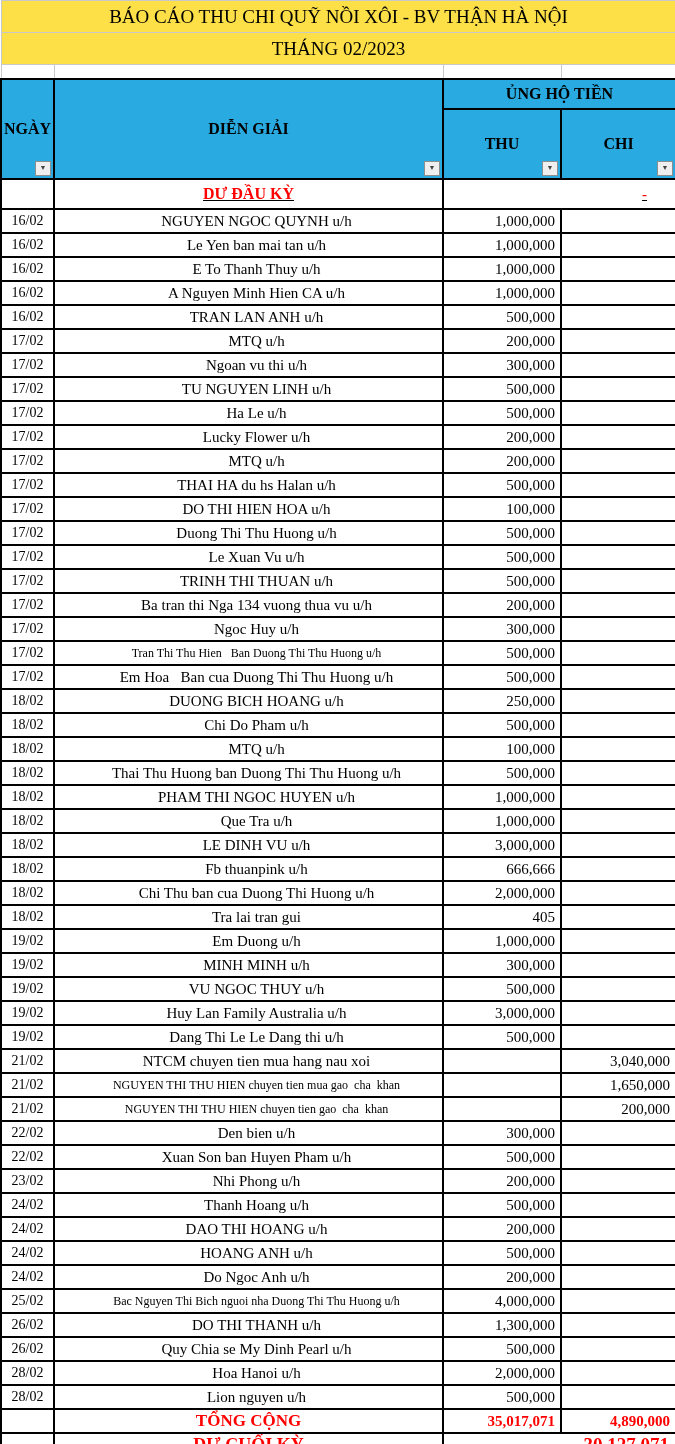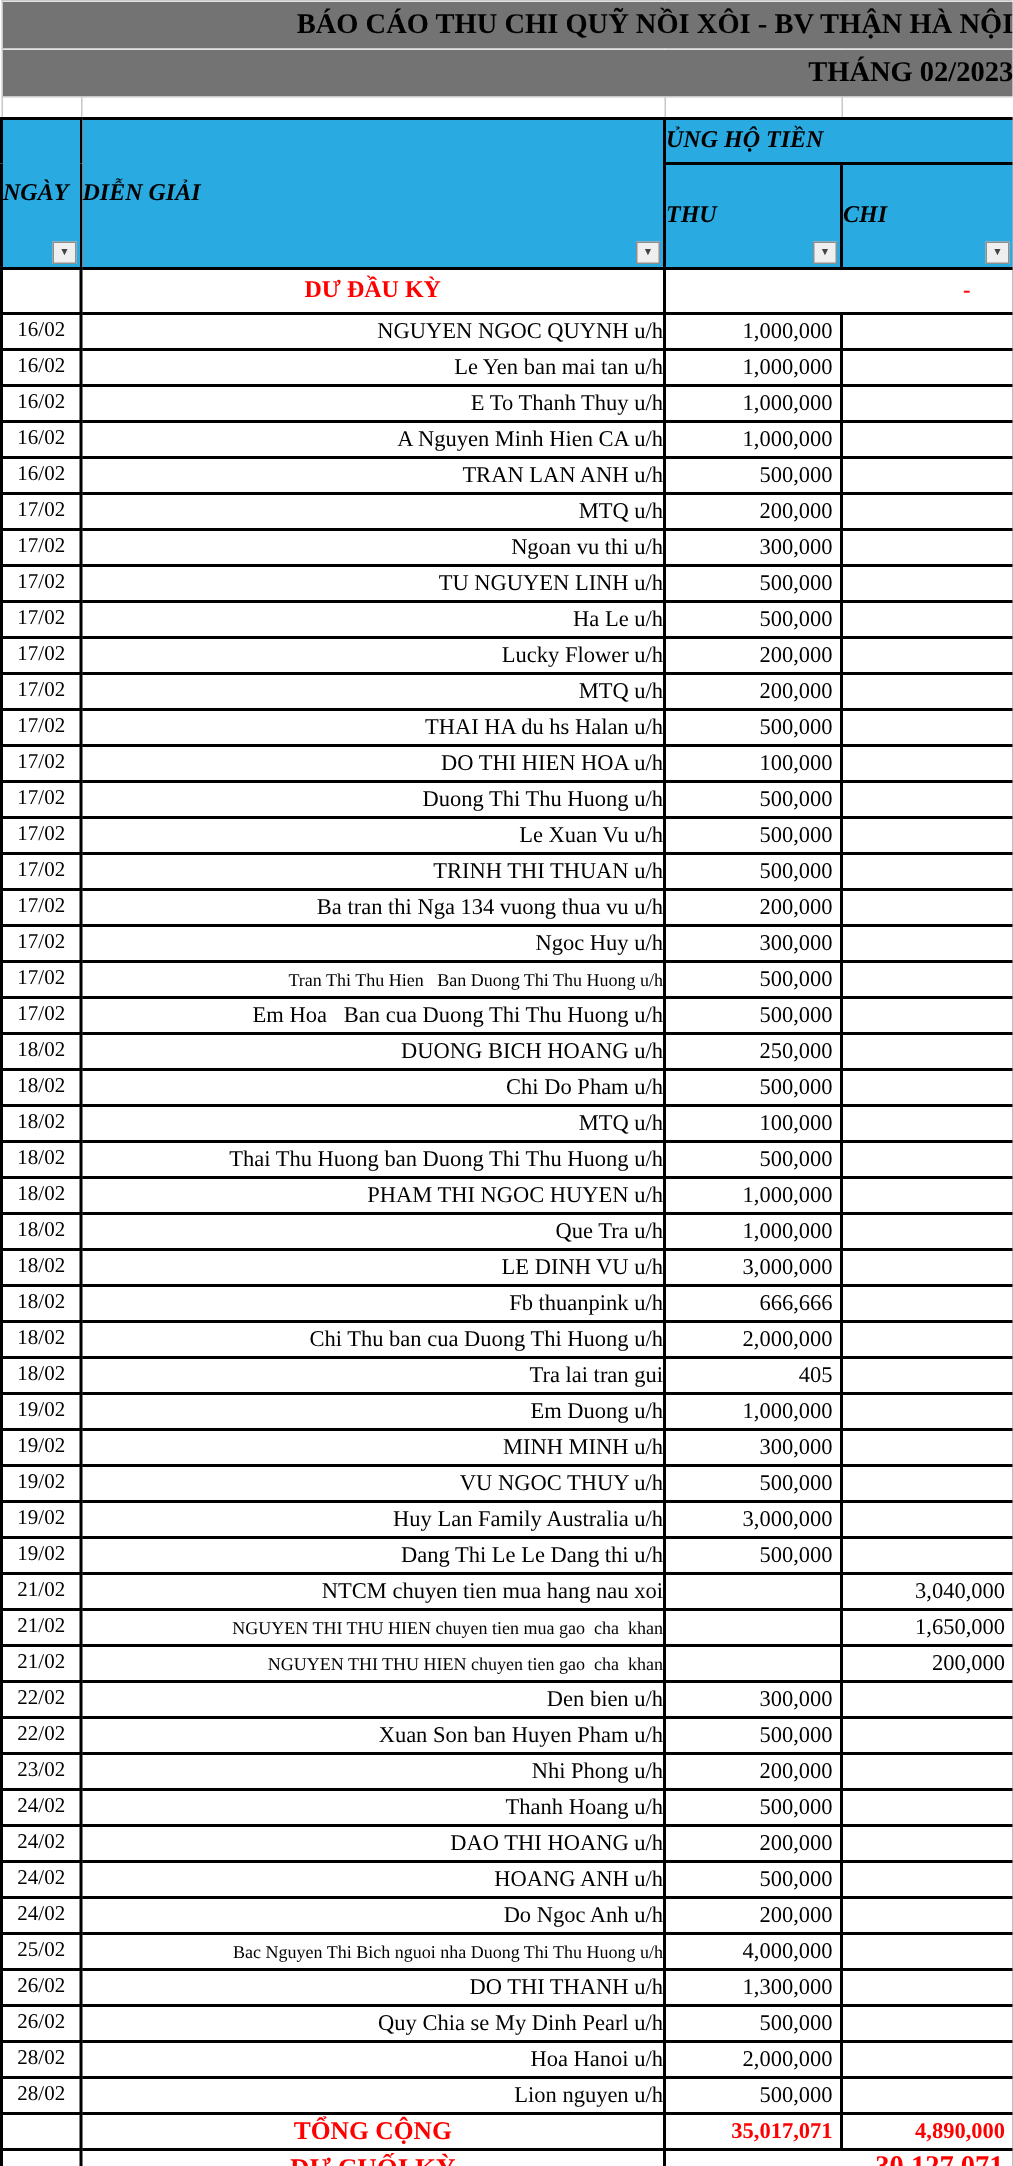--- a/index.html
+++ b/index.html
@@ -17,40 +17,40 @@
   table.report {
     border-collapse: collapse;
     table-layout: fixed;
     width: 675px;
   }
   td { padding: 0; overflow: hidden; vertical-align: middle; }
 
   
   .title-cell, .subtitle-cell {
     height: 31px;
-    text-align: right;
-    font-weight: bold;
+    text-align: center;
+    font-weight: normal;
     font-size: 19px;
     border: 1px solid var(--grid-gray);
-    background: #737373;
+    background: #fde047;
   }
   .gap-row td {
     height: 13px;
     border: 1px solid var(--grid-gray);
     background: #fff;
   }
 
   
   .hdr {
     background: var(--header-bg);
     border: 2px solid var(--grid-black);
     font-weight: bold;
     font-size: 16px;
+    text-align: center;
     position: relative;
-    font-style: italic;
   }
   .h-group { height: 28px; }
   .h-sub   { height: 68px; }
   .filter-btn {
     position: absolute;
     right: 2px;
     bottom: 2px;
     width: 16px;
     height: 15px;
     background: #EFEFEF;
@@ -62,25 +62,25 @@
     font-size: 7px;
     color: #444;
     line-height: 1;
     cursor: pointer;
   }
 
   
   tbody td { border: 2px solid var(--grid-black); background: #fff; }
   tbody tr { height: 24px; }
   td.date { text-align: center; font-size: 14px; }
-  td.desc { text-align: right; padding-left: 16px; font-size: 15px; white-space: pre; }
+  td.desc { text-align: center; padding-left: 16px; font-size: 15px; white-space: pre; }
   td.desc.small { font-size: 12px; }
   td.num  { text-align: right; padding-right: 5px; font-size: 15px; }
 
-  tr.opening-row { height: 30px; }
+  tr.opening-row { height: 30px; text-decoration: underline; }
   .opening-label {
     color: var(--accent-red);
     font-weight: bold;
     font-size: 16px;
     text-align: center;
   }
   .opening-amount {
     color: var(--accent-red);
     font-weight: bold;
     font-size: 15px;

